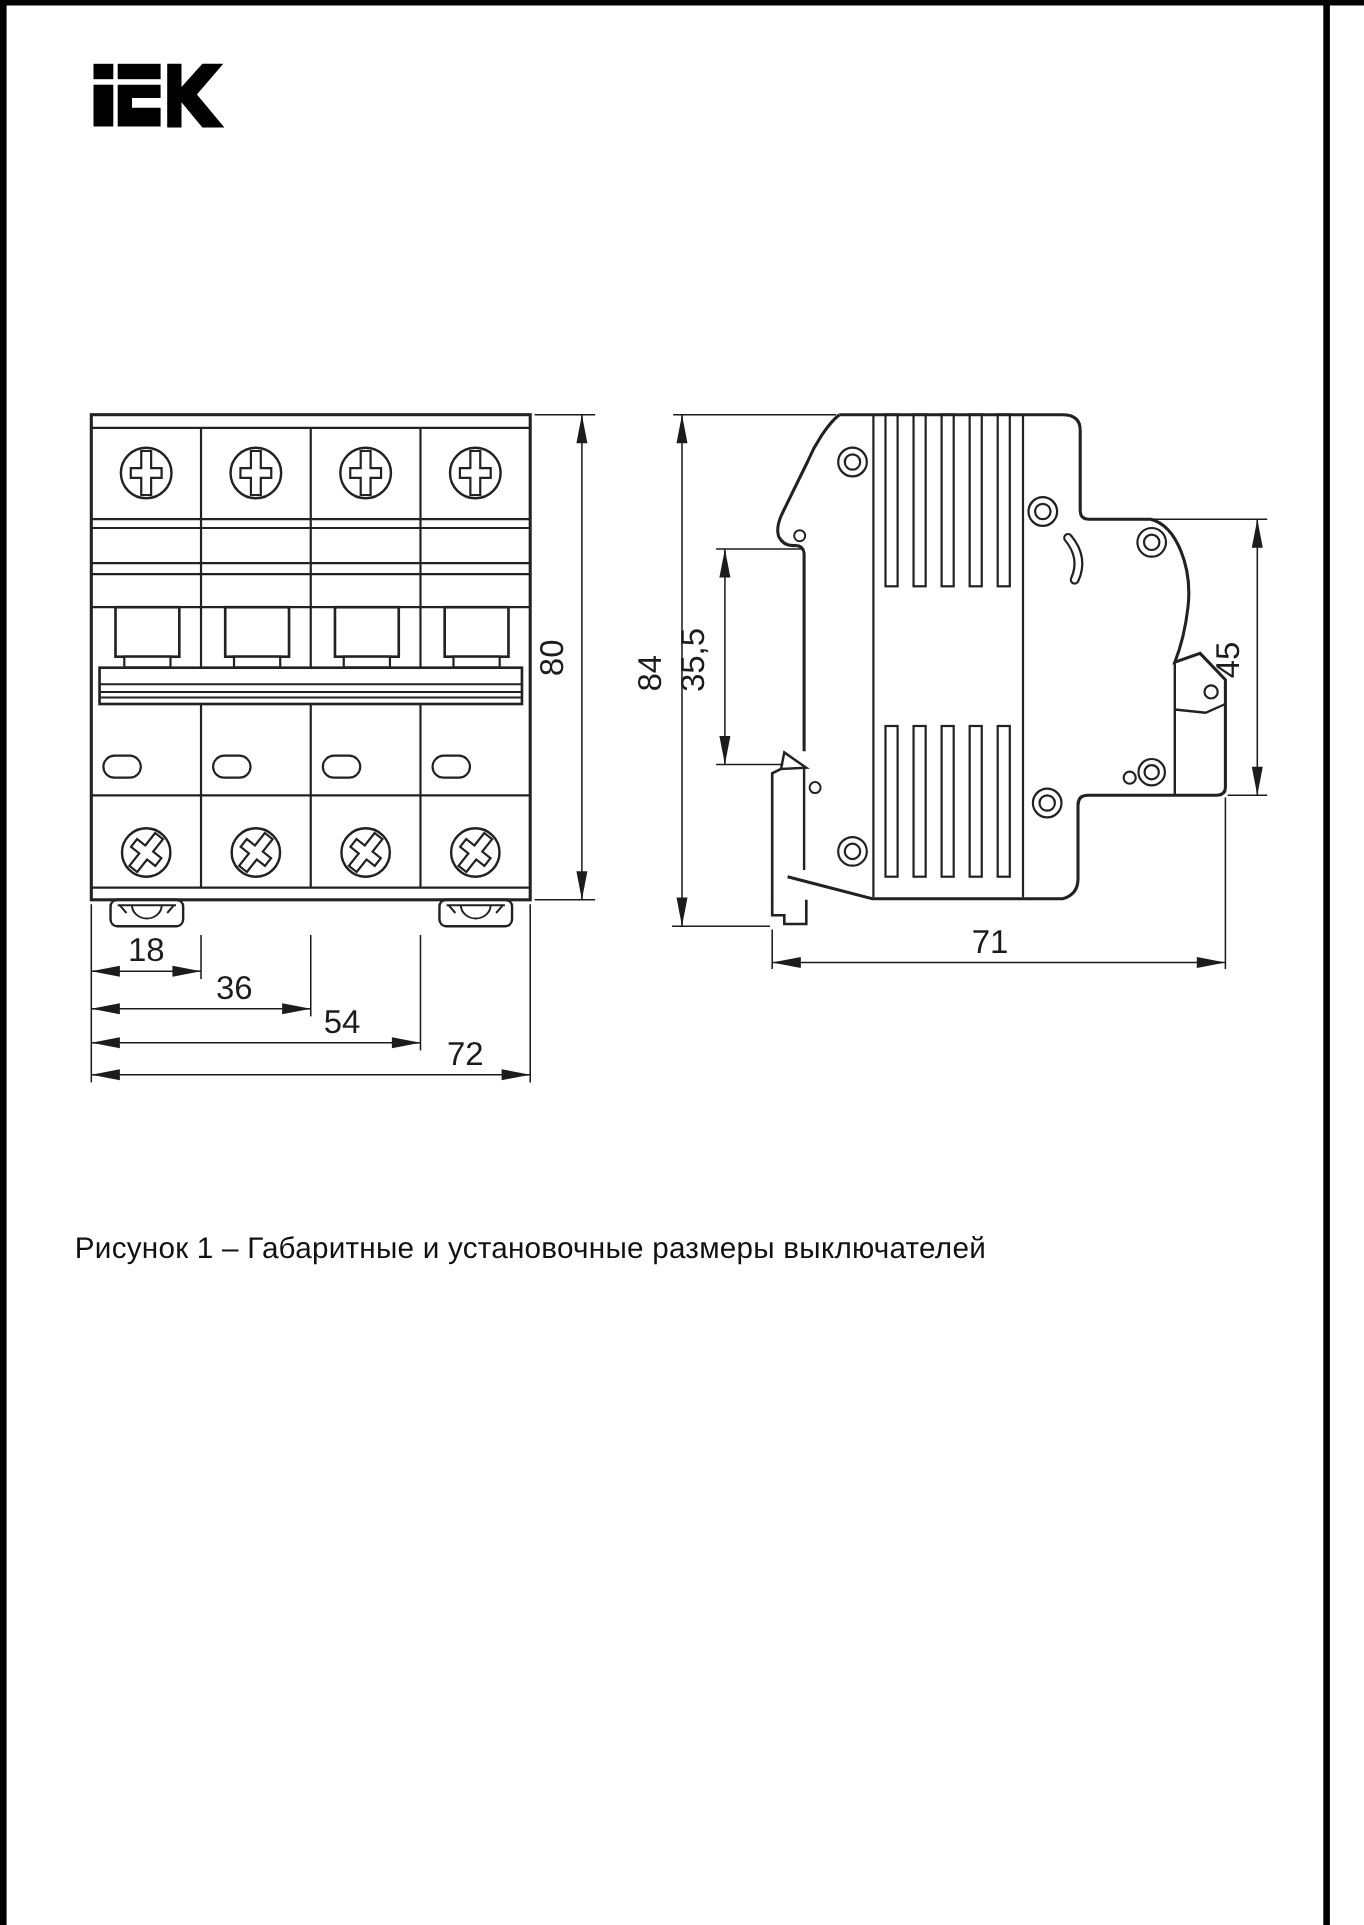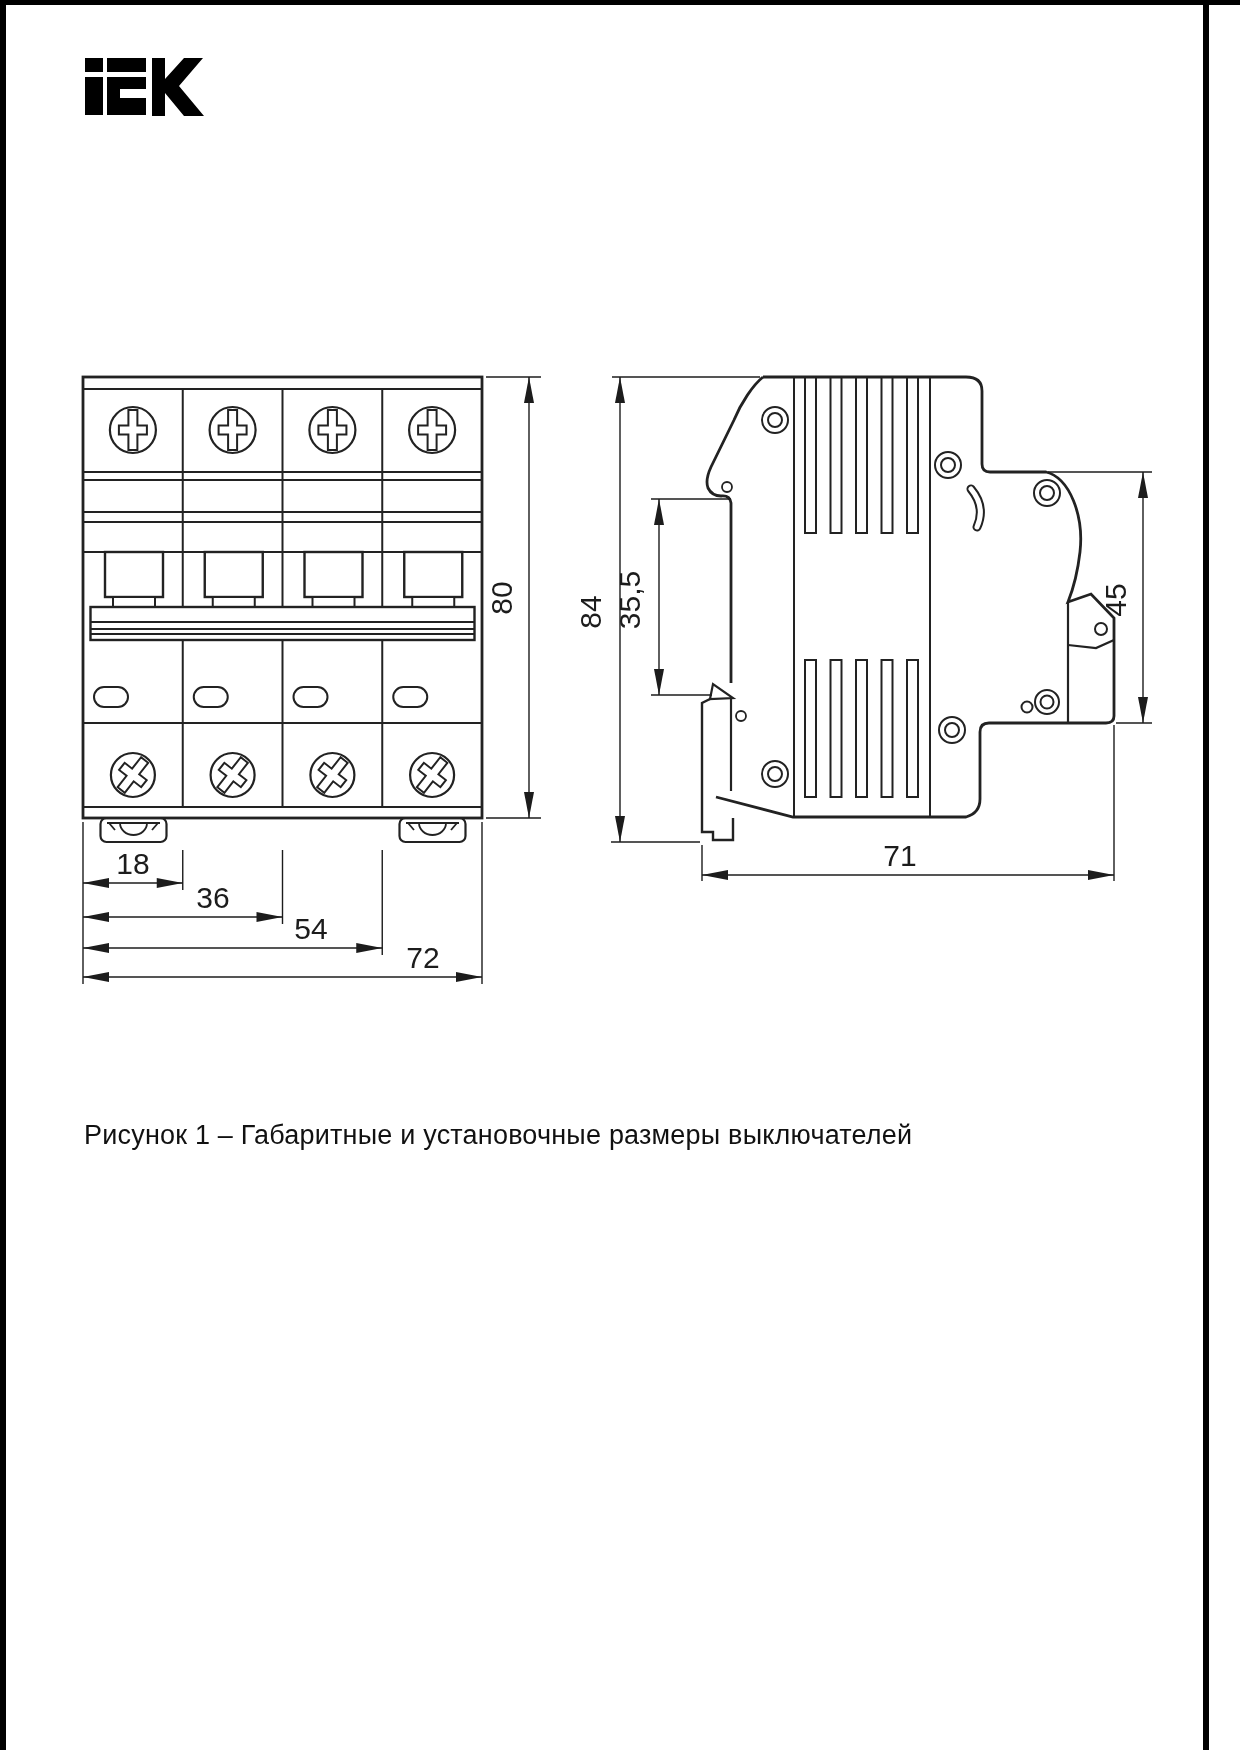--- a/index.html
+++ b/index.html
@@ -7,21 +7,21 @@
     width:1240px;height:1750px;position:relative;background:#ffffff;
     font-family:"Liberation Sans", sans-serif;overflow:hidden;
   }
   .border{position:absolute;background:#000;}
   .border-top{left:0;top:0;width:1240px;height:5px;}
   .border-left{left:0;top:0;width:6px;height:1750px;}
   .border-right{left:1203px;top:0;width:6px;height:1750px;}
   .logo{position:absolute;left:84px;top:57px;}
   .drawing{position:absolute;left:0;top:0;}
   .caption{
-    position:absolute;left:84px;top:1096px;width:900px;
+    position:absolute;left:68px;top:1096px;width:900px;
     font-size:27px;color:#111;letter-spacing:0.2px;margin-top:24px;
   }
   svg text{
     font-family:"Liberation Sans", sans-serif;
     font-size:30px;fill:#1c1c1c;
   }
 </style>
 </head>
 <body>
 

